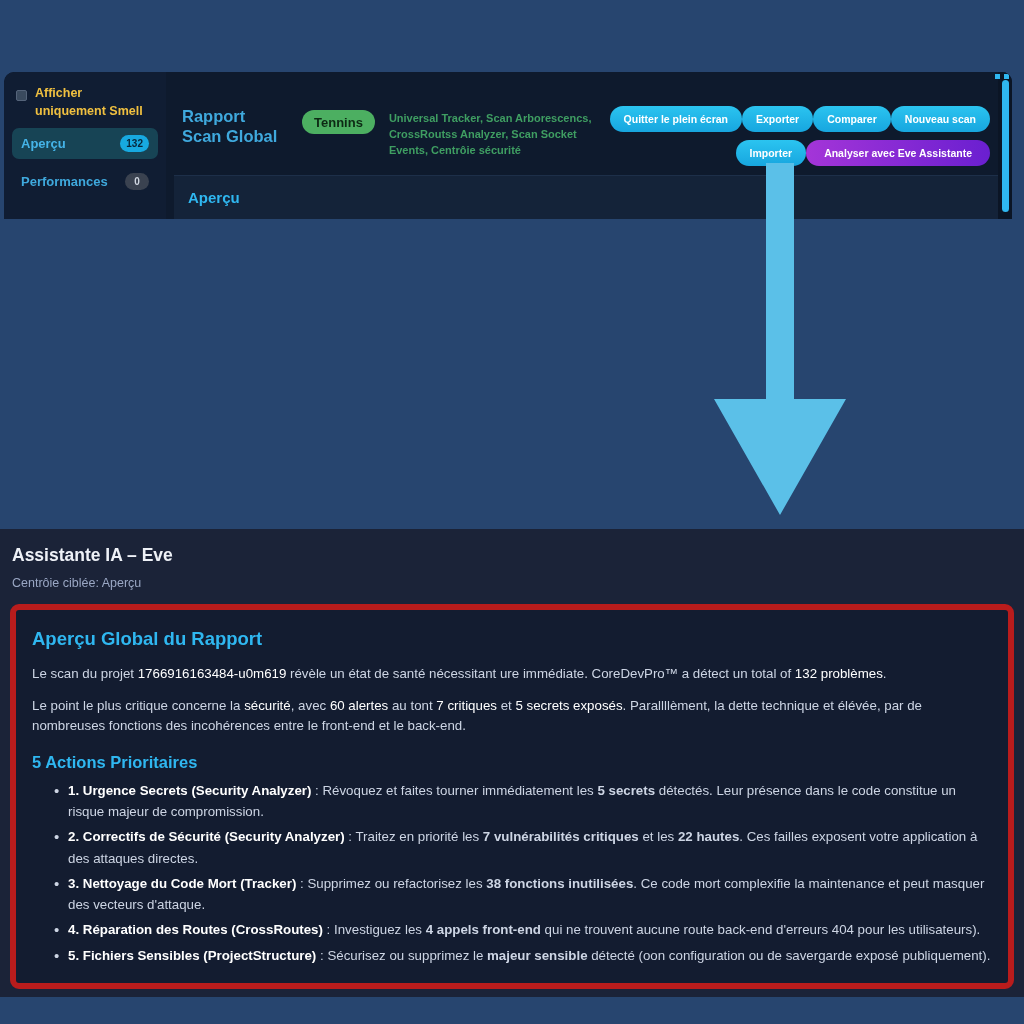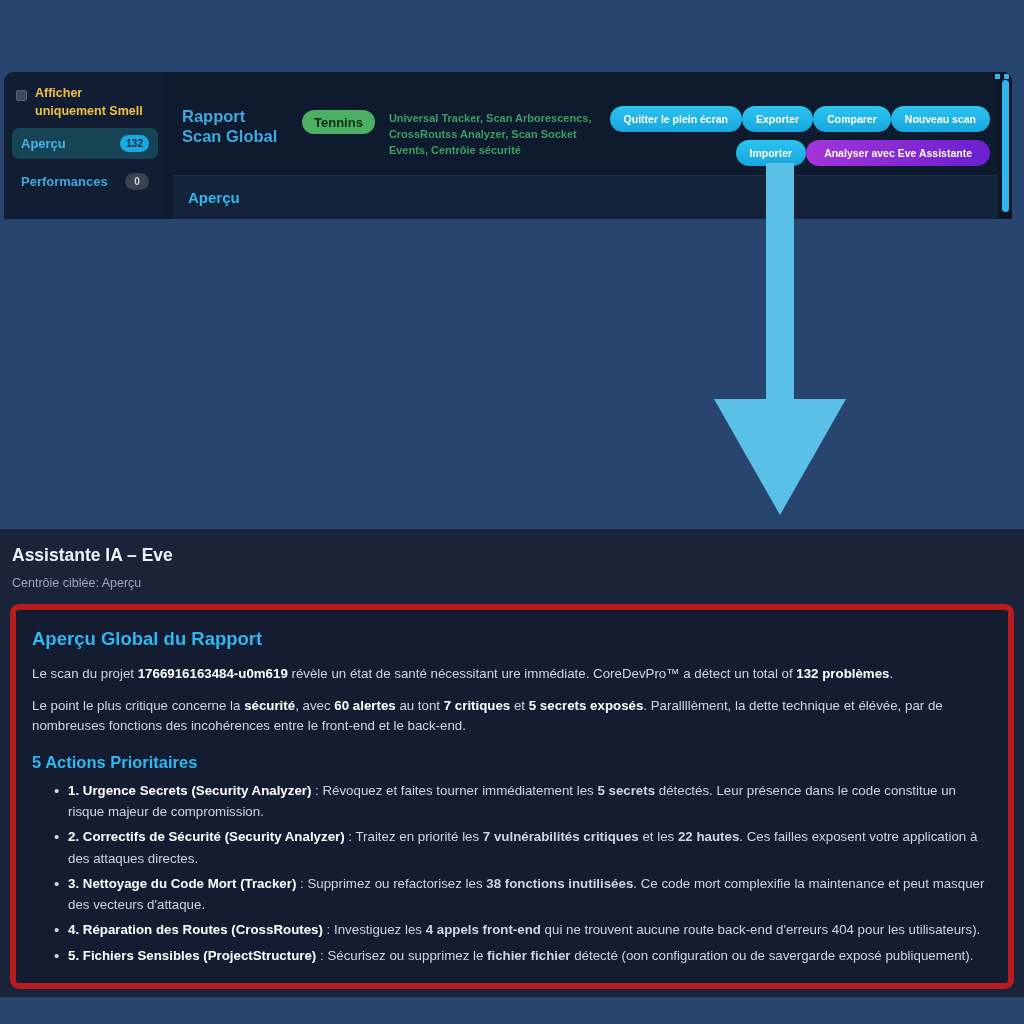--- a/index.html
+++ b/index.html
@@ -286,21 +286,21 @@
     font-size: 16.5px;
     font-weight: bold;
     margin: 16px 0 8px 0;
   }
   .para {
     color: #cdd5e4;
     font-size: 13.3px;
     line-height: 1.55;
     margin-bottom: 11px;
   }
-  .para b, .li b { color: #ffffff; font-weight: bold; }
+  .para b, .li b { color: #ffffff; font-weight: normal; }
 
   ul.actions { list-style: none; padding-left: 22px; }
   ul.actions li {
     position: relative;
     color: #cdd5e4;
     font-size: 13.3px;
     line-height: 1.6;
     margin-bottom: 4px;
     padding-left: 14px;
   }
@@ -412,21 +412,21 @@
       <ul class="actions">
 
         <li><span class="li-head">1. Urgence Secrets (Security Analyzer)</span><span> : Révoquez et faites tourner immédiatement les </span><b>5 secrets</b><span> détectés. Leur présence dans le code constitue un risque majeur de compromission.</span></li>
 
         <li><span class="li-head">2. Correctifs de Sécurité (Security Analyzer)</span><span> : Traitez en priorité les </span><b>7 vulnérabilités critiques</b><span> et les </span><b>22 hautes</b><span>. Ces failles exposent votre application à des attaques directes.</span></li>
 
         <li><span class="li-head">3. Nettoyage du Code Mort (Tracker)</span><span> : Supprimez ou refactorisez les </span><b>38 fonctions inutilisées</b><span>. Ce code mort complexifie la maintenance et peut masquer des vecteurs d'attaque.</span></li>
 
         <li><span class="li-head">4. Réparation des Routes (CrossRoutes)</span><span> : Investiguez les </span><b>4 appels front-end</b><span> qui ne trouvent aucune route back-end d'erreurs 404 pour les utilisateurs).</span></li>
 
-        <li><span class="li-head">5. Fichiers Sensibles (ProjectStructure)</span><span> : Sécurisez ou supprimez le </span><b>fichier fichier</b><span> détecté (oon configuration ou de savergarde exposé publiquement).</span></li>
+        <li><span class="li-head">5. Fichiers Sensibles (ProjectStructure)</span><span> : Sécurisez ou supprimez le </span><b>majeur sensible</b><span> détecté (oon configuration ou de savergarde exposé publiquement).</span></li>
 
       </ul>
     </div>
   </div>
 
   <div class="bottom-strip"></div>
 
 </div>
 
 </body></html>

